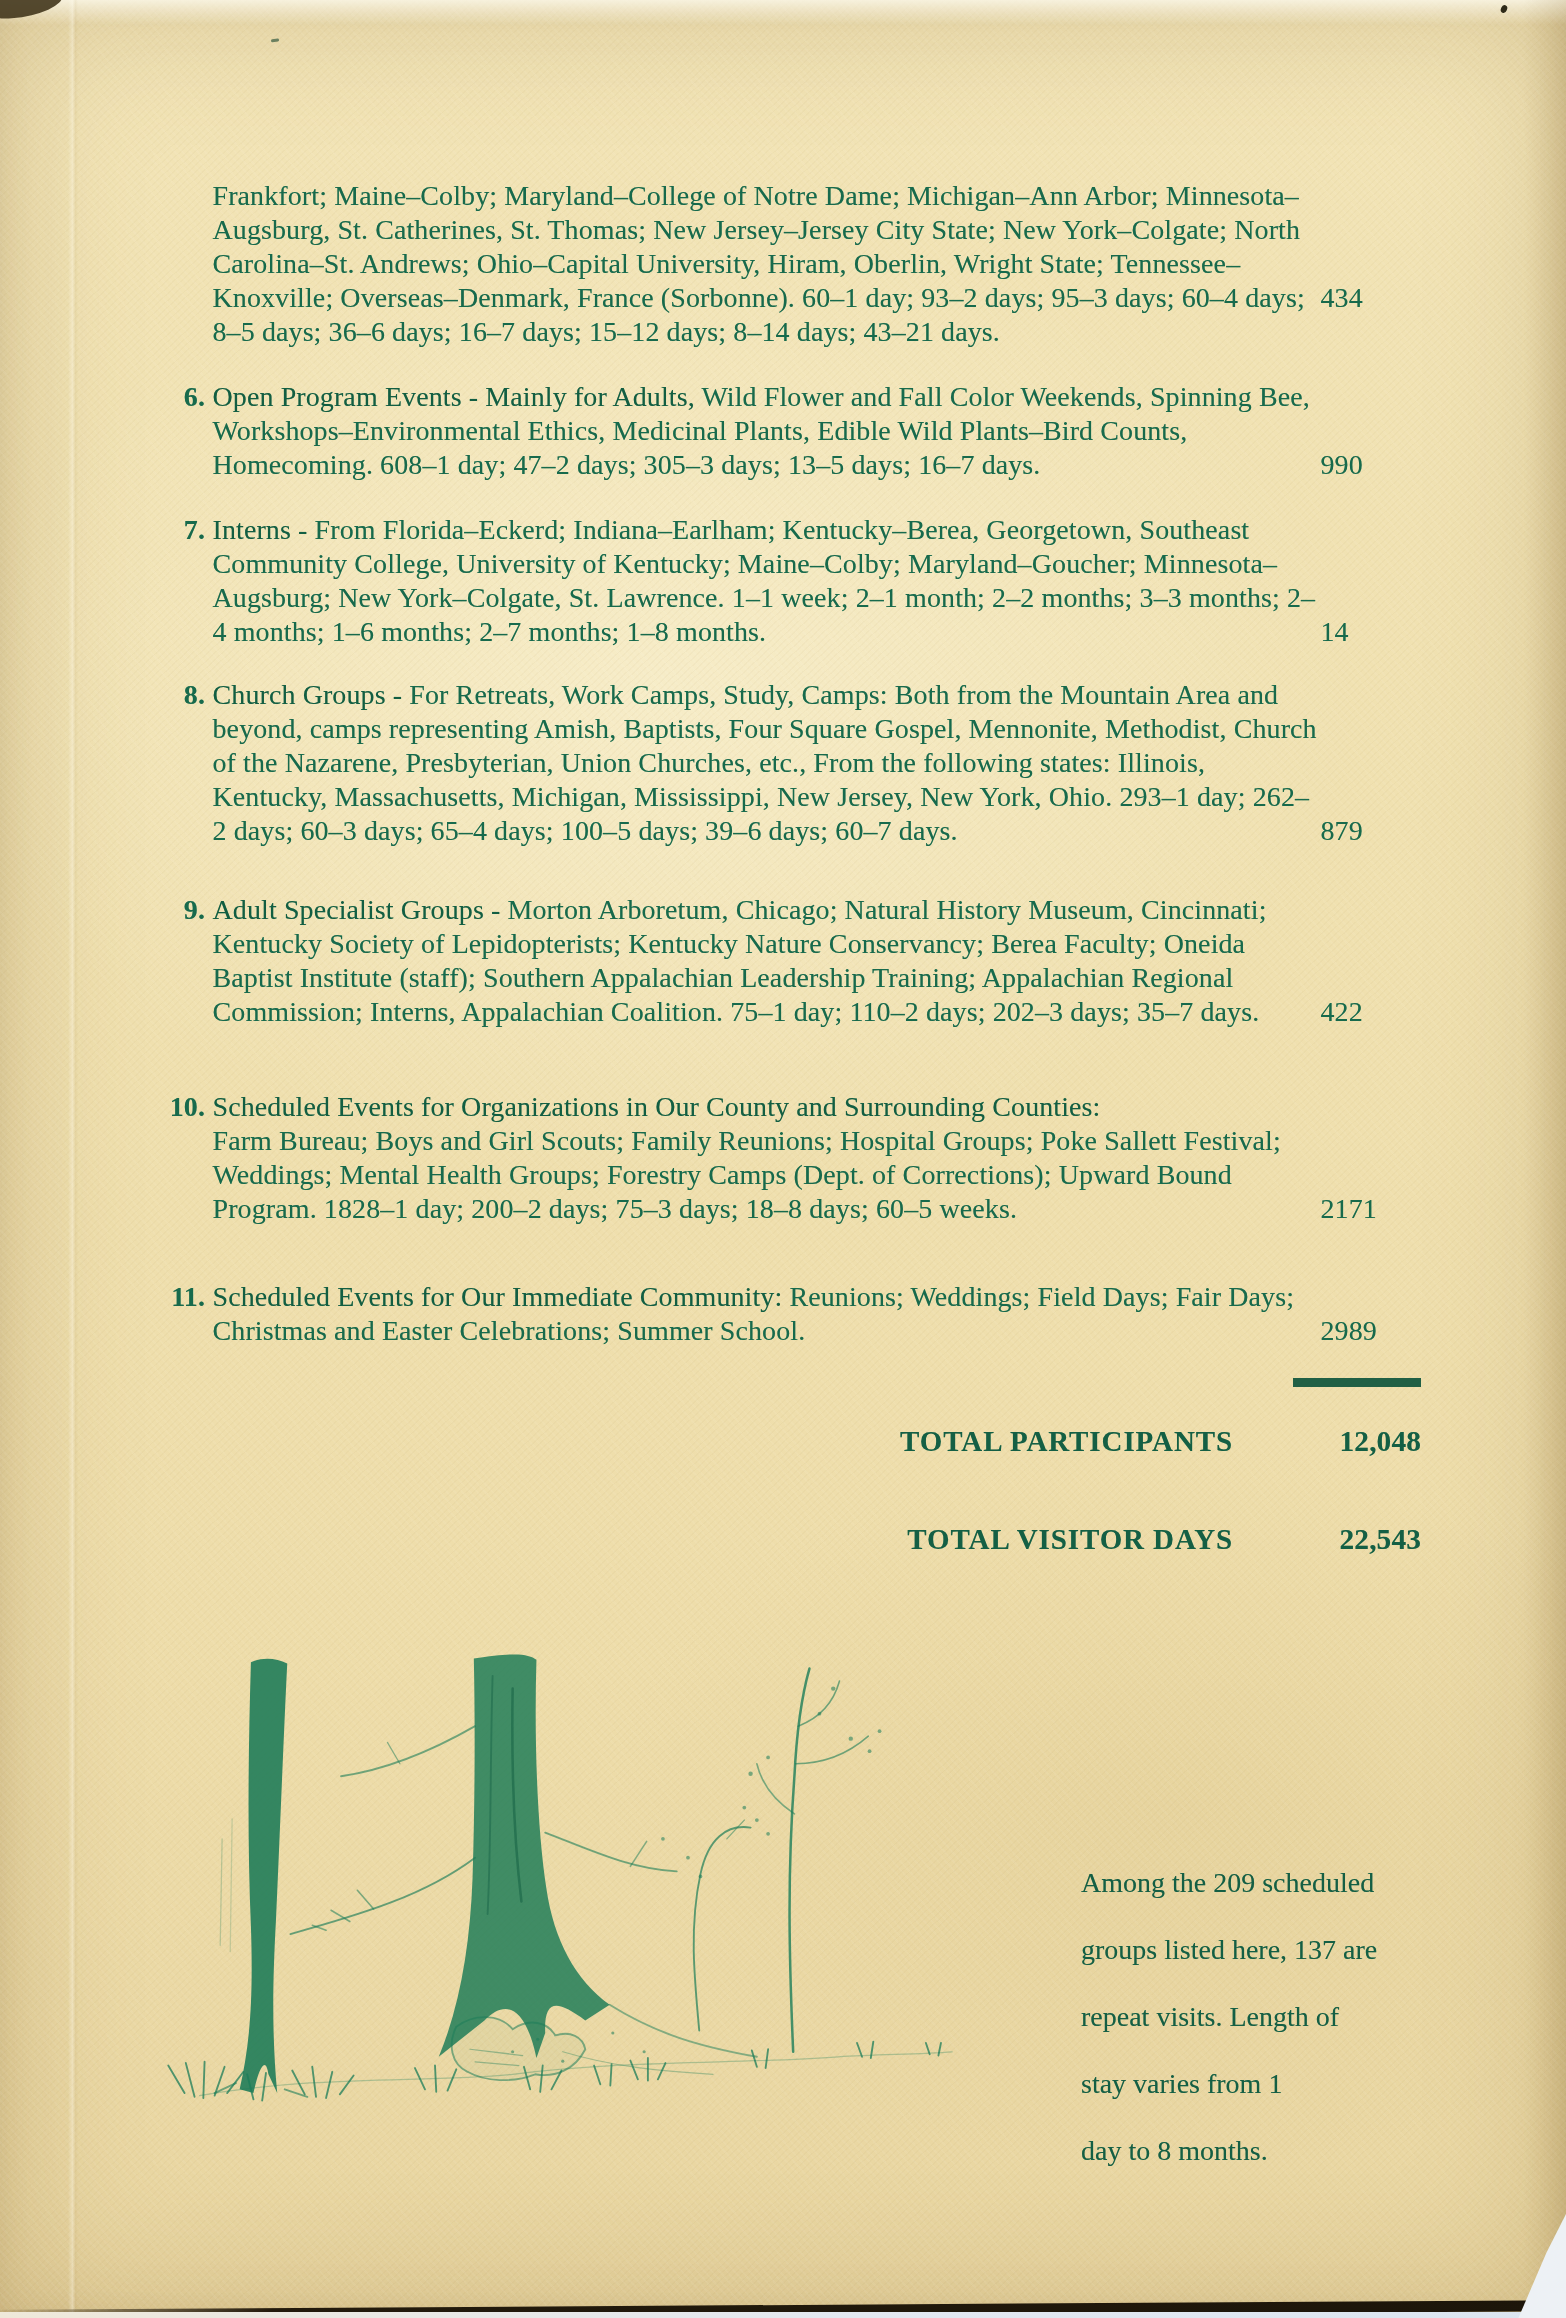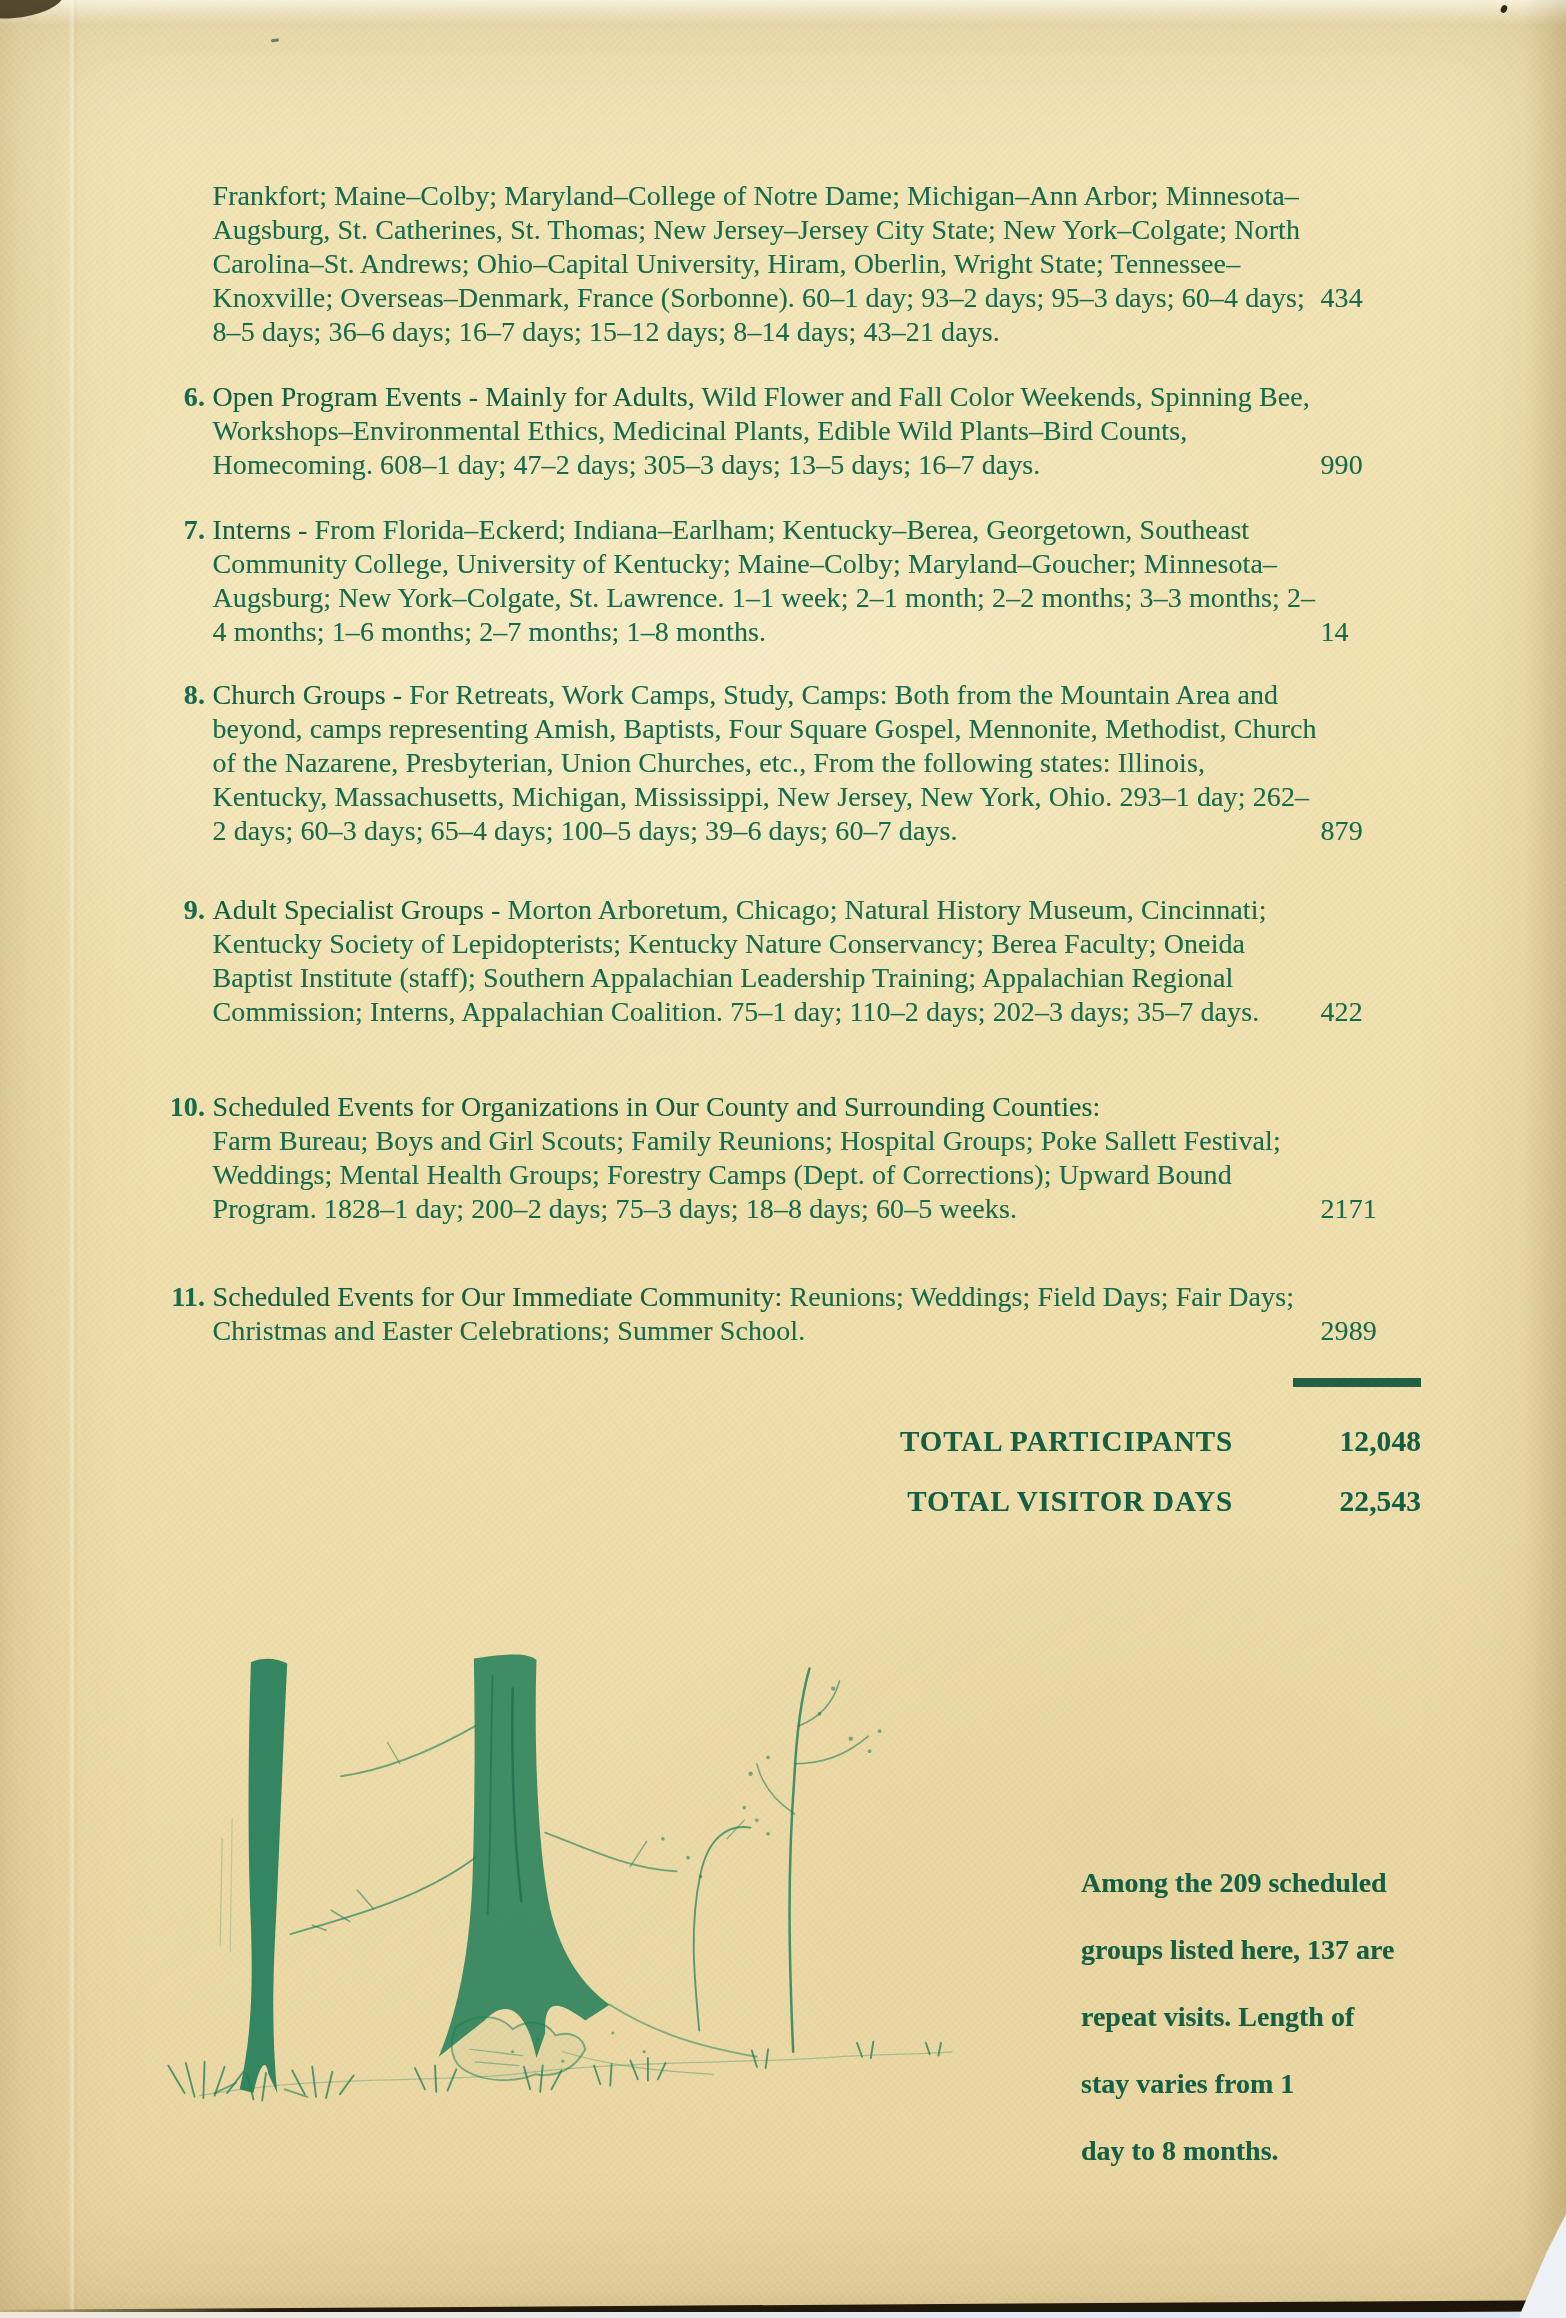--- a/index.html
+++ b/index.html
@@ -55,26 +55,26 @@
   .num{flex:none;width:41px;text-align:right;margin-right:7.5px;font-weight:bold;}
   .body{flex:none;width:1108px;text-align:left;}
   .val{flex:1;align-self:flex-end;}
   .row:first-child .val{margin-bottom:34px;} 
   .it{}
   .bd{font-weight:normal;color:#125e42;}
   
   .totals-rule{width:128px;height:8.8px;background:#15593f;margin:30px 0 0 auto;opacity:.95;}
   .total-row{display:flex;justify-content:flex-end;align-items:baseline;font-weight:bold;color:#145f44;}
   .total-row.first{margin-top:37px;}
-  .total-row.second{margin-top:26px;}
+  .total-row.second{margin-top:64px;}
   .total-label{letter-spacing:0.9px;font-size:29px;}
   .total-value{width:188px;text-align:right;font-size:29.4px;}
   
   .note{position:absolute;left:1081px;top:1849px;width:407px;
-    font-size:28px;line-height:67px;font-weight:bold;color:#145f44;
+    font-size:28px;line-height:67px;font-weight:normal;color:#145f44;
     text-shadow:0 0 0.6px rgba(20,95,68,.35);}
   
   .sketch{position:absolute;left:162px;top:1651px;width:814px;height:526px;}
 </style>
 </head>
 <body>
 
 <div class="page">
 
   <div class="edge-top-light"></div>

